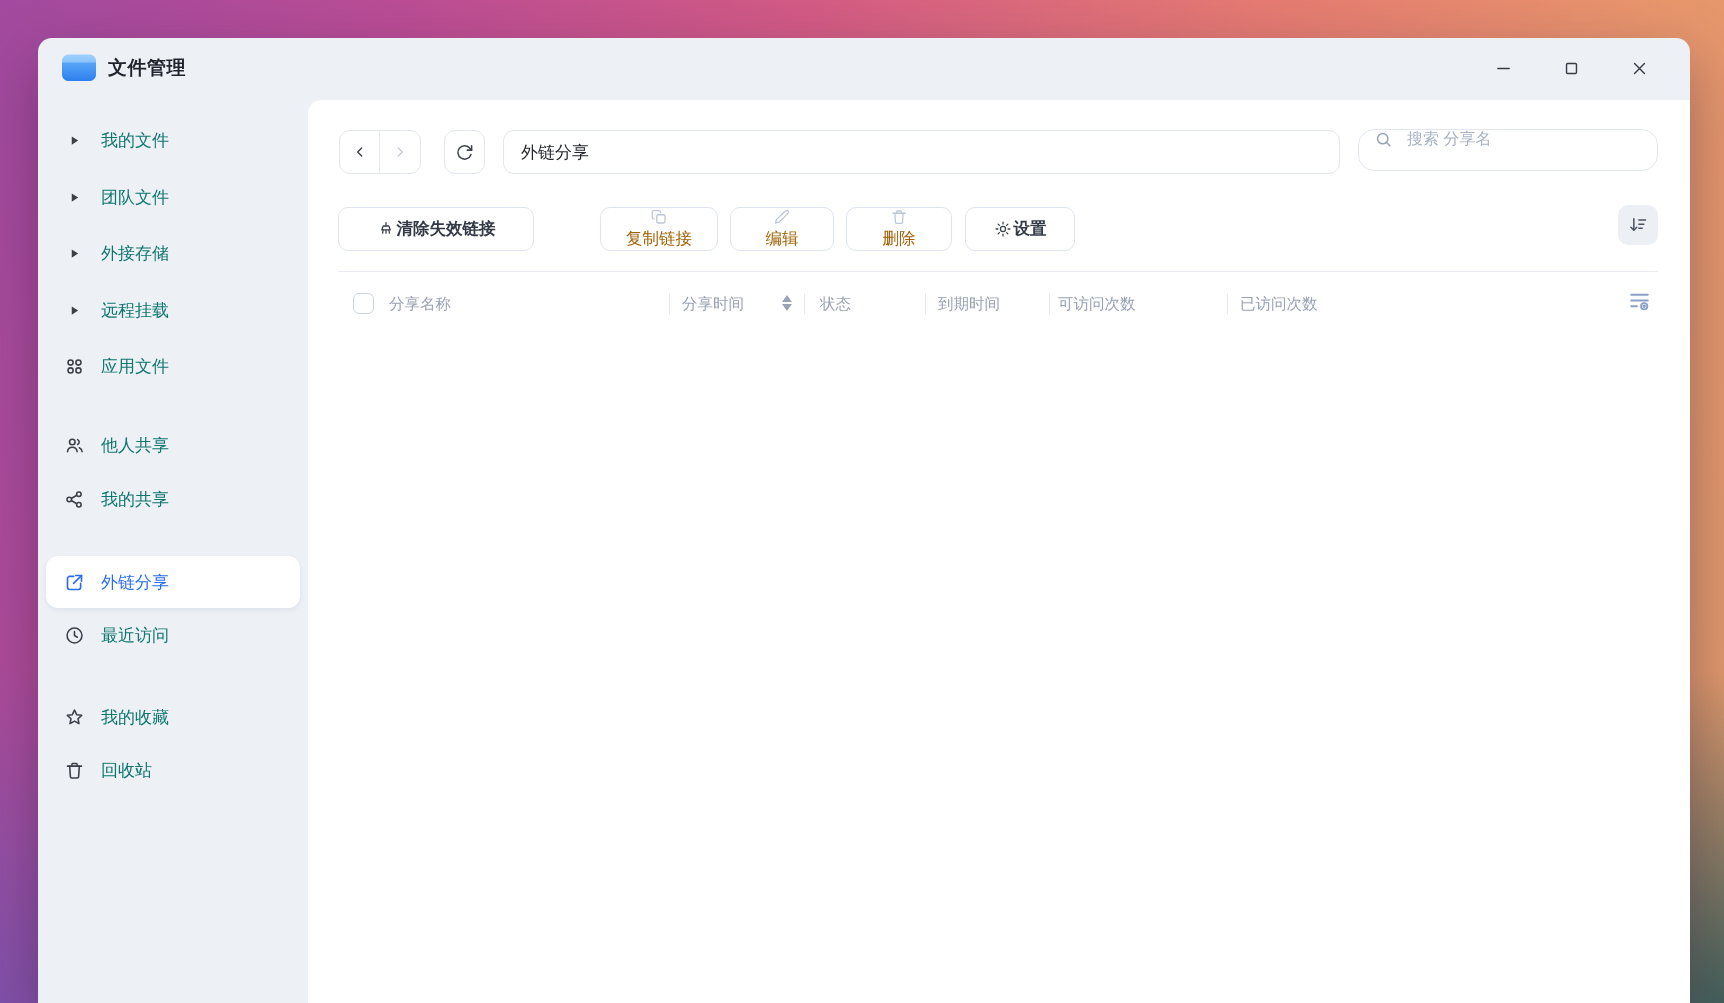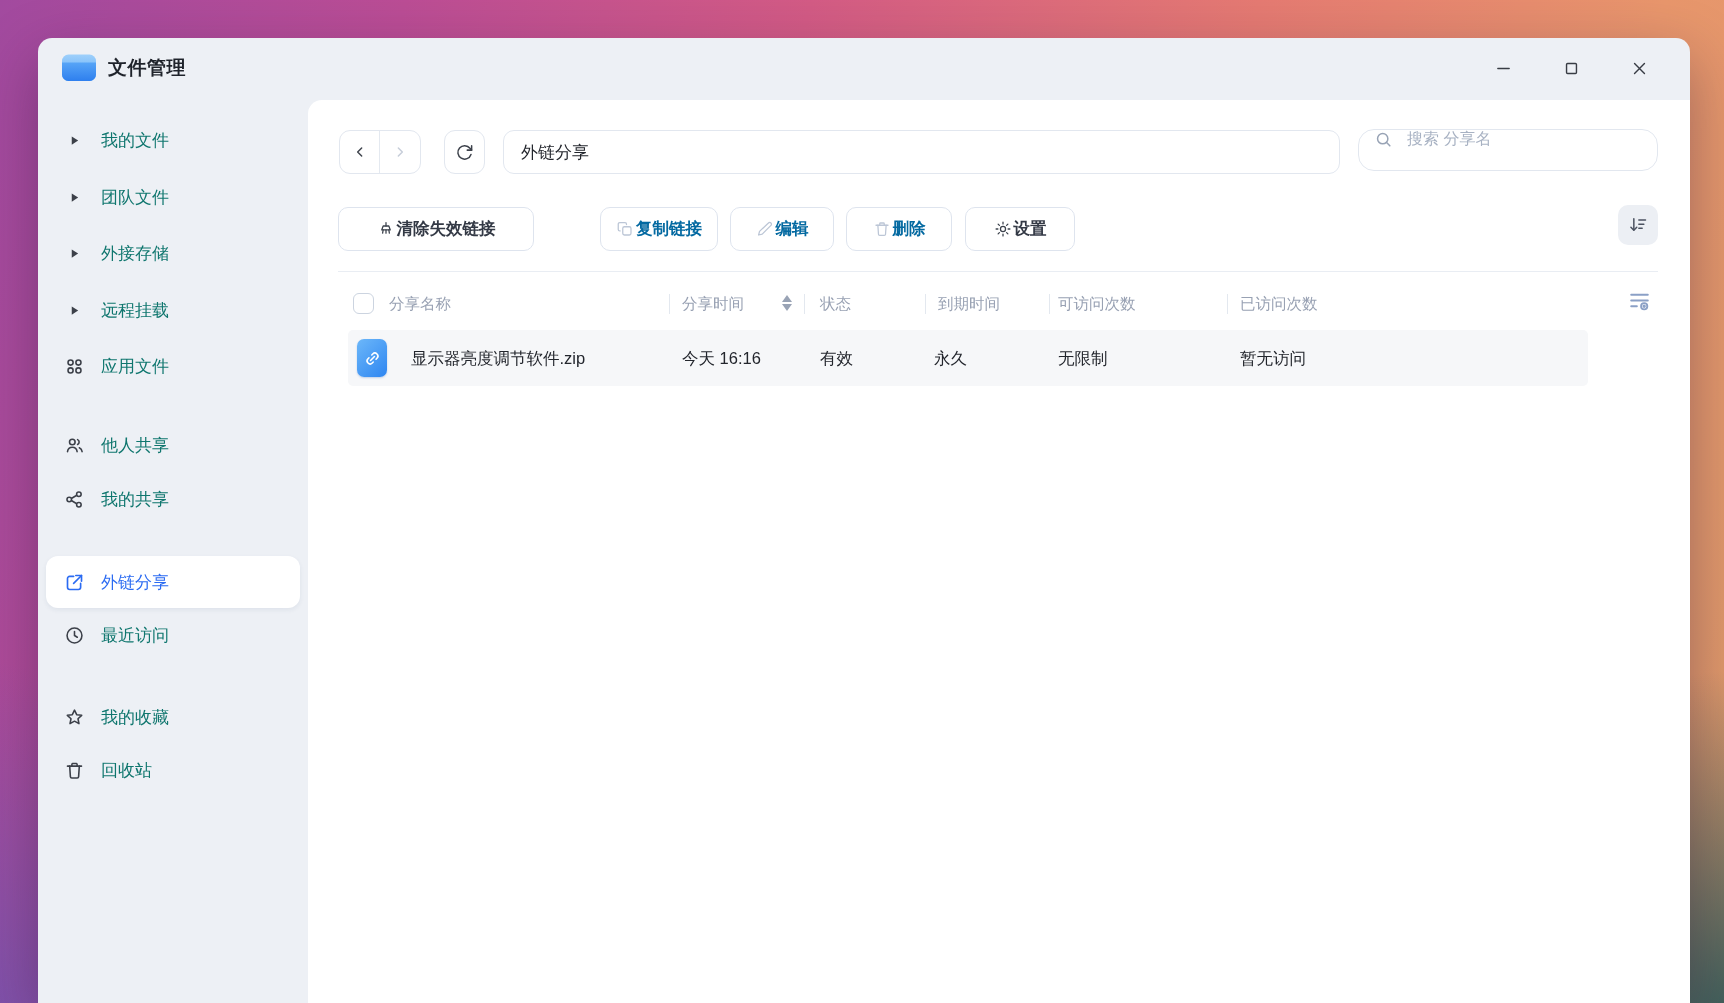--- a/index.html
+++ b/index.html
@@ -53,21 +53,21 @@
   .refresh-btn svg { width:19px; height:19px; }
   .path-field { position:absolute; left:195px; top:30px; width:837px; height:44px; border:1px solid #e2e7ef; border-radius:11px; background:#fff; display:flex; align-items:center; padding-left:17px; font-size:17px; color:#23262d; }
   .search-field { position:absolute; left:1050px; top:29px; width:300px; height:42px; border:1px solid #e2e7ef; border-radius:16px; background:#fff; display:flex; align-items:flex-start; padding:0 12px 0 15px; gap:14px; }
   .search-field svg { width:19px; height:19px; color:#98a3b5; flex:0 0 19px; }
   .search-field input { border:none; outline:none; flex:1; font-size:16px; color:#2a2e36; font-family:inherit; background:transparent; }
   .search-field input::placeholder { color:#a8b2c3; }
   
   .abtn { position:absolute; top:107px; height:44px; border:1px solid #dee4ee; border-radius:10px; background:#fff; display:flex; align-items:center; justify-content:center; gap:2px; font-size:16.5px; font-weight:700; color:#333945; cursor:default; }
   .abtn svg { width:18px; height:18px; }
   .abtn .ico { color:#3d434d; display:flex; }
-  .abtn.disabled { color:#0369a1; font-weight:700; }
+  .abtn.disabled { color:#a16207; font-weight:400;flex-direction:column; }
   .abtn.disabled .ico { color:#bcc6d6; }
   .sort-btn { position:absolute; left:1310px; top:105px; width:40px; height:40px; border-radius:10px; background:#eceff4; display:flex; align-items:center; justify-content:center; color:#4b5260; }
   .sort-btn svg { width:20px; height:20px; }
   .rule { position:absolute; left:30px; top:171px; width:1320px; height:1px; background:#e9edf3; }
   
   .thead { position:absolute; left:40px; top:177px; width:1240px; height:53px; font-size:15.5px; color:#98a1b3; }
   .thead .cell, .trow .cell { position:absolute; top:0; line-height:53px; white-space:nowrap; }
   .vsep { position:absolute; top:17px; width:1px; height:20px; background:#e3e8ef; }
   .checkbox { position:absolute; left:5px; top:16px; width:21px; height:21px; border:1.5px solid #ccd4e0; border-radius:6px; background:#fff; }
   .sort-arrows { position:absolute; left:434px; top:18px; display:flex; flex-direction:column; gap:2px; align-items:center; }
@@ -341,32 +341,15 @@
       <span class="cell" style="left:892px">已访问次数</span>
     </div>
     <div class="colset-icon">
       <svg viewBox="0 0 24 24" fill="none" stroke="currentColor" stroke-width="1.8" stroke-linecap="round">
           <path d="M4 6.5h16M4 12h16M4 17.5h5.5"></path>
           <circle cx="16.5" cy="17.5" r="3"></circle>
           <circle cx="16.5" cy="17.5" r="0.7" fill="currentColor"></circle>
         </svg>
     </div>
 
-    <div class="trow">
-      <div class="file-icon">
-        <svg viewBox="0 0 24 24" fill="none" stroke="currentColor" stroke-width="2" stroke-linecap="round">
-            <g transform="rotate(-45 12 12)">
-              <path d="M8.5 12h7"></path>
-              <path d="M14.5 8.2h1.7a3.8 3.8 0 0 1 0 7.6h-1.7"></path>
-              <path d="M9.5 8.2H7.8a3.8 3.8 0 0 0 0 7.6h1.7"></path>
-            </g>
-          </svg>
-      </div>
-      <span class="cell" style="left:63px">显示器亮度调节软件.zip</span>
-      <span class="cell" style="left:334px">今天 16:16</span>
-      <span class="cell" style="left:472px">有效</span>
-      <span class="cell" style="left:586px">永久</span>
-      <span class="cell" style="left:710px">无限制</span>
-      <span class="cell" style="left:892px">暂无访问</span>
-    </div>
 
   </div>
 </div>
 
 </body></html>

